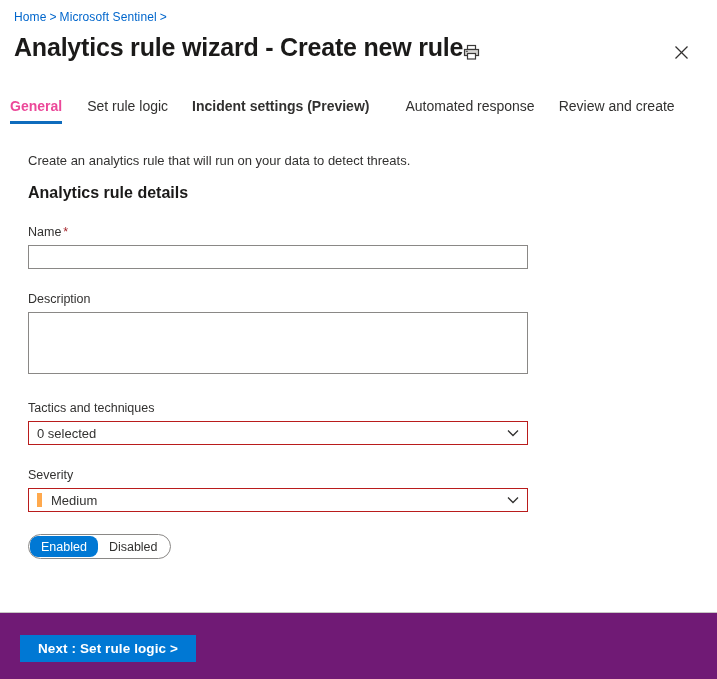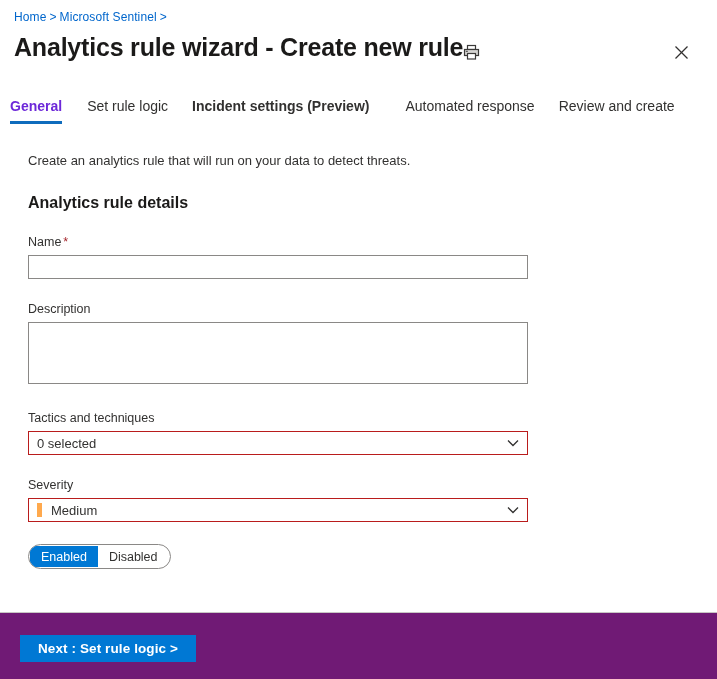--- a/index.html
+++ b/index.html
@@ -91,21 +91,21 @@
     position: relative;
     font-size: 14px;
     color: #323130;
     cursor: pointer;
     padding: 0 0 10px 0;
     white-space: nowrap;
     line-height: 16px;
   }
   .tab.selected {
     font-weight: 700;
-    color: #6d28d9;
+    color: #ec4899;
   }
   .tab.selected::after {
     content: "";
     position: absolute;
     left: 0;
     right: 0;
     bottom: 0;
     height: 3px;
     background: #0f6cbd;
   }
@@ -123,21 +123,21 @@
     width: 717px;
   }
   .intro-text {
     margin-left: 28px;
     font-size: 13px;
     color: #323130;
     line-height: 18px;
   }
   .section-heading {
     margin-left: 28px;
-    margin-top: 24px;
+    margin-top: 14px;
     font-size: 16px;
     font-weight: 700;
     color: #1b1a19;
   }
 
   .field {
     margin-left: 28px;
     margin-top: 22px;
     width: 500px;
   }
@@ -225,21 +225,21 @@
     padding: 1px;
     box-sizing: content-box;
   }
   .pill-opt {
     display: flex;
     align-items: center;
     justify-content: center;
     padding: 0 11px;
     font-size: 12.5px;
     color: #323130;
-    border-radius: 0;
+    border-radius: 8px;
     cursor: pointer;
     white-space: nowrap;
   }
   .pill-opt.active {
     background: #0078d4;
     color: #ffffff;
     font-weight: 400;
   }
 
   

